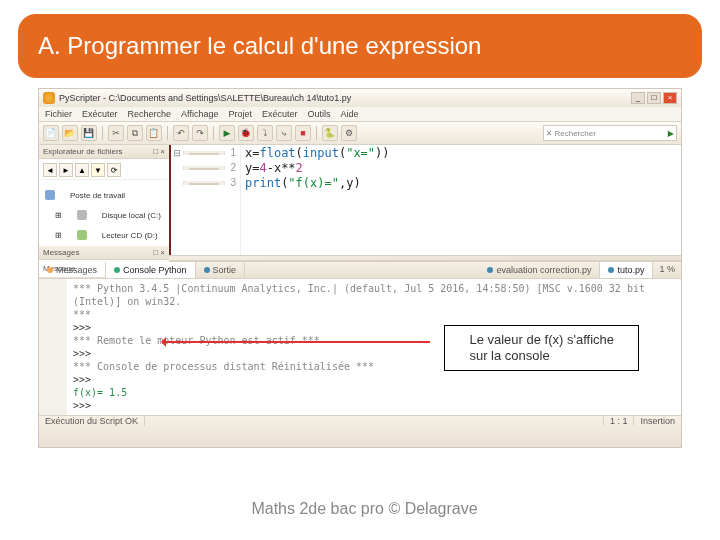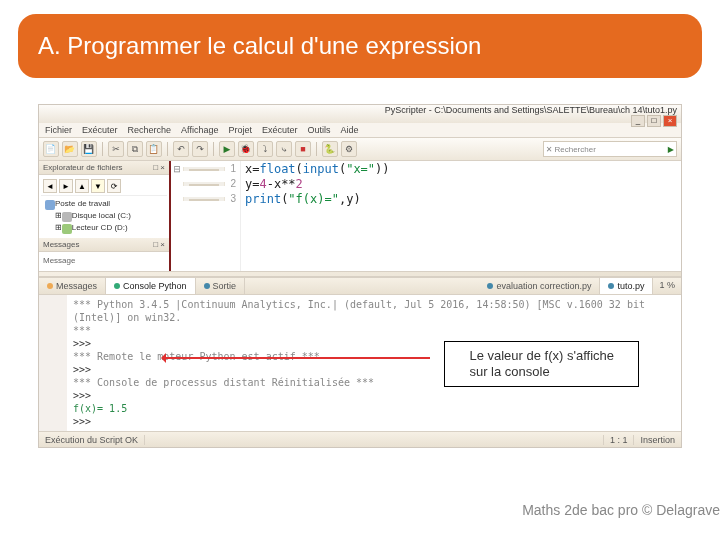--- a/index.html
+++ b/index.html
@@ -1,39 +1,39 @@
 <!DOCTYPE html>
 <html><head>
 <meta charset="utf-8">
 <style>
   * { box-sizing: border-box; margin: 0; padding: 0; }
   body { width: 720px; height: 540px; background: #fff; font-family: Arial, sans-serif; position: relative; }
-  .header-bar { background: #e56a1f; color: #fff; border-radius: 18px; margin: 14px 18px 26px 18px; padding: 18px 20px; font-size: 24px; }
+  .header-bar { background: #e56a1f; color: #fff; border-radius: 18px; margin: 14px 18px 10px 18px; padding: 18px 20px; font-size: 24px; }
   .ide { margin: 10px 38px; background: #f4f0ec; border: 1px solid #cfc7bd; position: relative; font-size: 9px; }
-  .title-row { display: flex; align-items: flex-end; background: linear-gradient(#fdfbf8,#ece5d9); height: 18px; padding: 0 4px; flex-direction: column; }
+  .title-row { display: flex; align-items: center; background: linear-gradient(#fdfbf8,#ece5d9); height: 18px; padding: 0 4px; }
   .app-icon { width: 12px; height: 12px; background: radial-gradient(circle,#f7b733,#e08a1f); border-radius: 3px; margin-right: 4px; }
   .title-text { flex: 1; color: #333; font-size: 9px; }
   .win-btns { display: flex; gap: 2px; }
   .wbtn { width: 14px; height: 12px; background: #e8e0d4; border: 1px solid #c8bfb0; font-size: 8px; text-align: center; line-height: 10px; }
   .wbtn.close { background: #e05030; color: #fff; }
   .menubar { display: flex; gap: 10px; padding: 2px 6px; background: #f8f4ee; border-bottom: 1px solid #d8d0c4; color: #444; align-items: center; }
   .toolbar { display: flex; align-items: center; gap: 3px; padding: 3px 4px; background: linear-gradient(#fdfbf7,#eee7da); border-bottom: 1px solid #d8d0c4; }
   .tbtn { width: 16px; height: 16px; background: #f0e9dc; border: 1px solid #d2c9b9; border-radius: 2px; display: flex; align-items: center; justify-content: center; font-size: 9px; color: #555; }
   .tb-sep { width: 1px; height: 14px; background: #cdc3b4; margin: 0 2px; }
   .search-box { margin-left: auto; display: flex; align-items: center; border: 1px solid #d2c9b9; background: #fff; padding: 0 2px; height: 16px; }
   .search-box input { border: none; width: 70px; font-size: 9px; outline: none; background: transparent; }
   .body-row { display: flex; height: 110px; }
   .sidebar { width: 132px; background: #f5f1ea; border-right: 2px solid #7f1d1d; display: flex; flex-direction: column; }
   .panel-title { background: linear-gradient(#f5efe4,#e9e1d2); padding: 2px 4px; font-size: 8px; color: #555; border-bottom: 1px solid #d8d0c4; display: flex; justify-content: space-between; }
   .panel-title .px { cursor: default; }
   .panel-body { background: #fff; flex: 1; padding: 2px; }
   .panel-tools { display: flex; gap: 2px; padding: 2px; background: #fff; border-bottom: 1px solid #eee; }
   .mini { width: 14px; height: 14px; border: 1px solid #d2c9b9; background: #faf6ef; display:flex;align-items:center;justify-content:center;font-size:8px;}
   .tree { font-size: 8px; color: #333; line-height: 12px; padding: 2px 4px; }
-  .tree-row { display: flex; align-items: flex-end; gap: 0; }
+  .tree-row { display: flex; align-items: flex-start; gap: 15px; margin-top: 8px; }
   .ticon { width: 10px; height: 10px; border-radius: 2px; }
   .ticon.pc { background: #7fa8d8; }
   .ticon.dk { background: #b8b8b8; }
   .ticon.ne { background: #9cc97a; }
   .editor { flex: 1; background: #fff; display: flex; }
   .gutter { width: 70px; border-right: 1px solid #eee; display: flex; flex-direction: column; }
   .grow { display: flex; align-items: center; height: 15px; }
   .fold { width: 12px; text-align: center; color: #888; font-size: 9px; }
   .minimap { width: 42px; background: #f2efe9; border-left: 1px solid #e8e2d6; border-right: 1px solid #e8e2d6; display:flex; flex-direction:column; align-items:center; padding-top:2px; gap:1px;}
   .mm { width: 30px; height: 2px; background: #d8cfbf; }
@@ -50,26 +50,26 @@
   .tdot { width: 6px; height: 6px; border-radius: 50%; }
   .tdot.g { background: #3a7; } .tdot.b { background: #48a; } .tdot.y { background: #ea5; }
   .tabs-row .sp { flex: 1; }
   .tabs-row .pct { padding: 2px 6px; font-size: 9px; color: #555; }
   .console { background: #fff; font-family: Consolas, monospace; font-size: 10px; line-height: 13px; padding: 3px 6px; color: #333; position: relative; min-height: 92px; margin-left: 28px; }
   .console .gray { color: #888; }
   .console .green { color: #2a8a4a; }
   .callout { position: absolute; right: 42px; top: 46px; background: #fff; border: 1.5px solid #000; padding: 6px 24px; font-size: 13px; font-family: Arial, sans-serif; line-height: 16px; }
   .arrow { position: absolute; left: 95px; top: 62px; width: 268px; height: 2px; background: #e03030; }
   .arrow::before { content: ""; position: absolute; left: -6px; top: -4px; border: 5px solid transparent; border-right-color: #e03030; }
-  .statusbar { display: flex; background: linear-gradient(#f6f0e5,#e9e1d2); border-top: 1px solid #d8d0c4; height: 16px; font-size: 9px; color: #555; align-items: center; }
+  .statusbar { display: flex; background: linear-gradient(#f6f0e5,#e9e1d2); border-top: 1px solid #d8d0c4; height: 32px; font-size: 9px; color: #555; align-items: flex-start; }
   .status-l { padding: 0 6px; border-right: 1px solid #d8d0c4; }
   .status-sp { flex: 1; }
   .status-r { padding: 0 6px; border-left: 1px solid #d8d0c4; }
   .msg-area { background:#fff; height: 26px; }
-  .footer { position: absolute; bottom: 22px; left: 9px; right: 0; text-align: right; font-size: 14px; color: #888; }
+  .footer { position: absolute; bottom: 22px; left: 9px; right: 0; text-align: center; font-size: 16px; color: #888; }
 </style>
 </head>
 <body>
 
 <div class="header-bar">A. Programmer le calcul d'une expression</div>
 
 <div class="ide">
   <div class="title-row">
     <div class="app-icon"></div>
     <div class="title-text">PyScripter - C:\Documents and Settings\SALETTE\Bureau\ch 14\tuto1.py</div>

